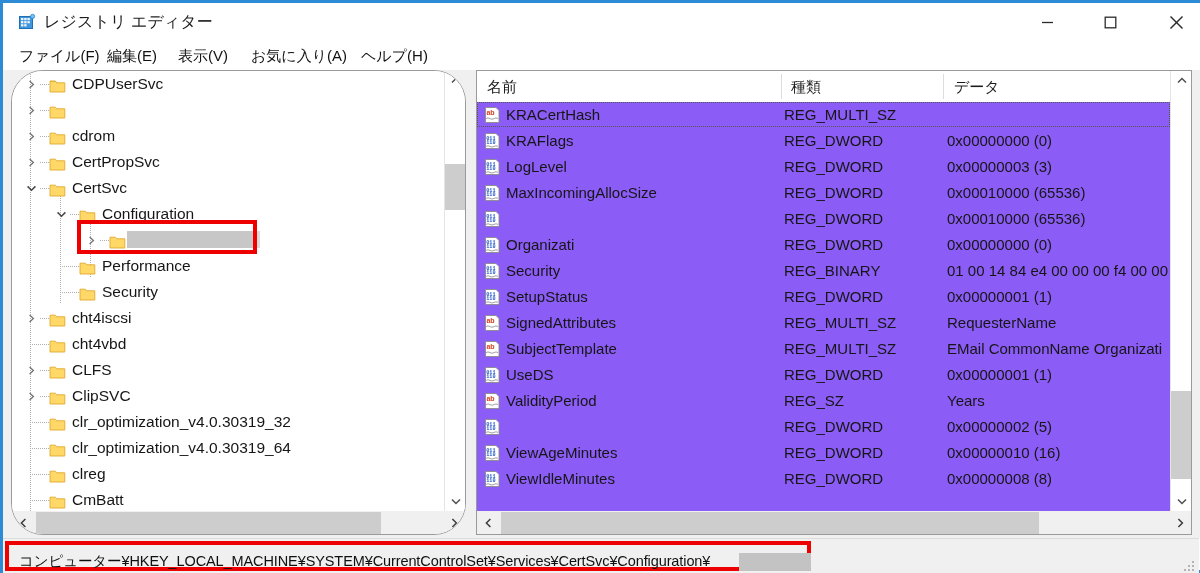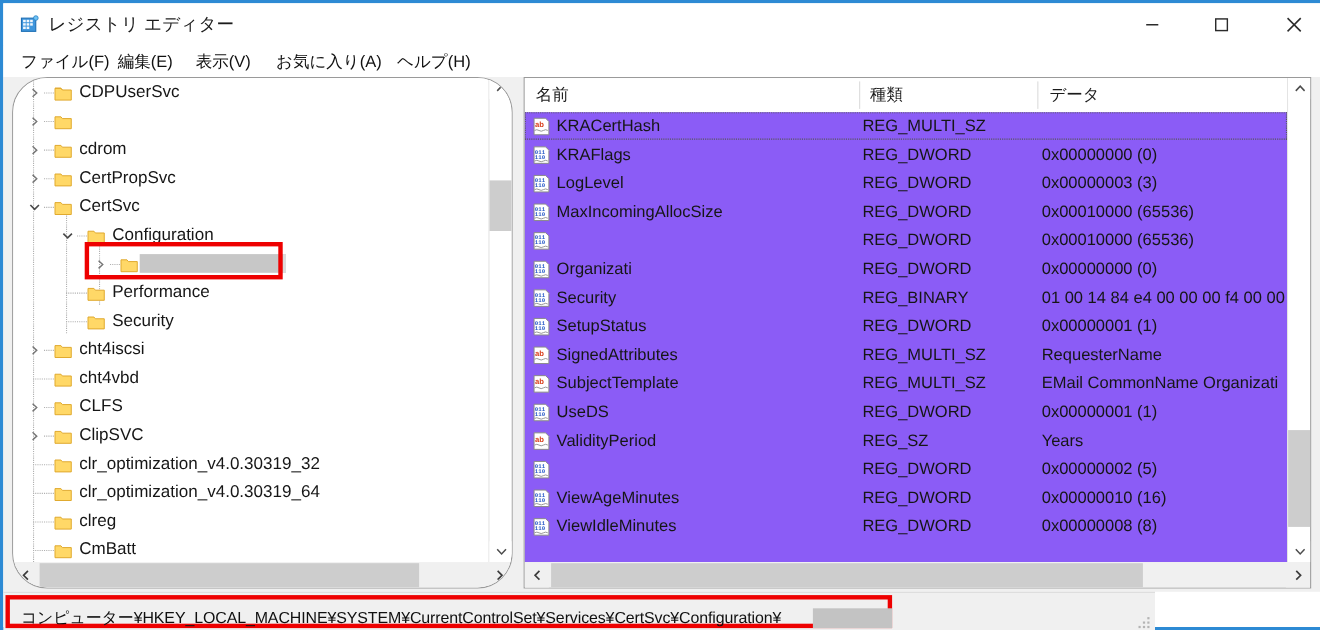--- a/index.html
+++ b/index.html
@@ -242,21 +242,21 @@
     width: 18px; height: 18px;
   }
   .lname { position: absolute; left: 29px; top: 0; }
   .ltype { position: absolute; left: 307px; top: 0; }
   .ldata { position: absolute; left: 470px; top: 0; }
 
   
   #statusbar {
     position: absolute;
     left: 0; top: 535px;
-    width: 1047px;
+    width: 1196px;
     height: 35px;
     background: #f0f0f0;
     border-top: 1px solid #dcdcdc;
   }
   #status-redbox {
     position: absolute;
     left: 2px; top: 2px;
     width: 806px;
     height: 30px;
     border: 4px solid #ee0000;

